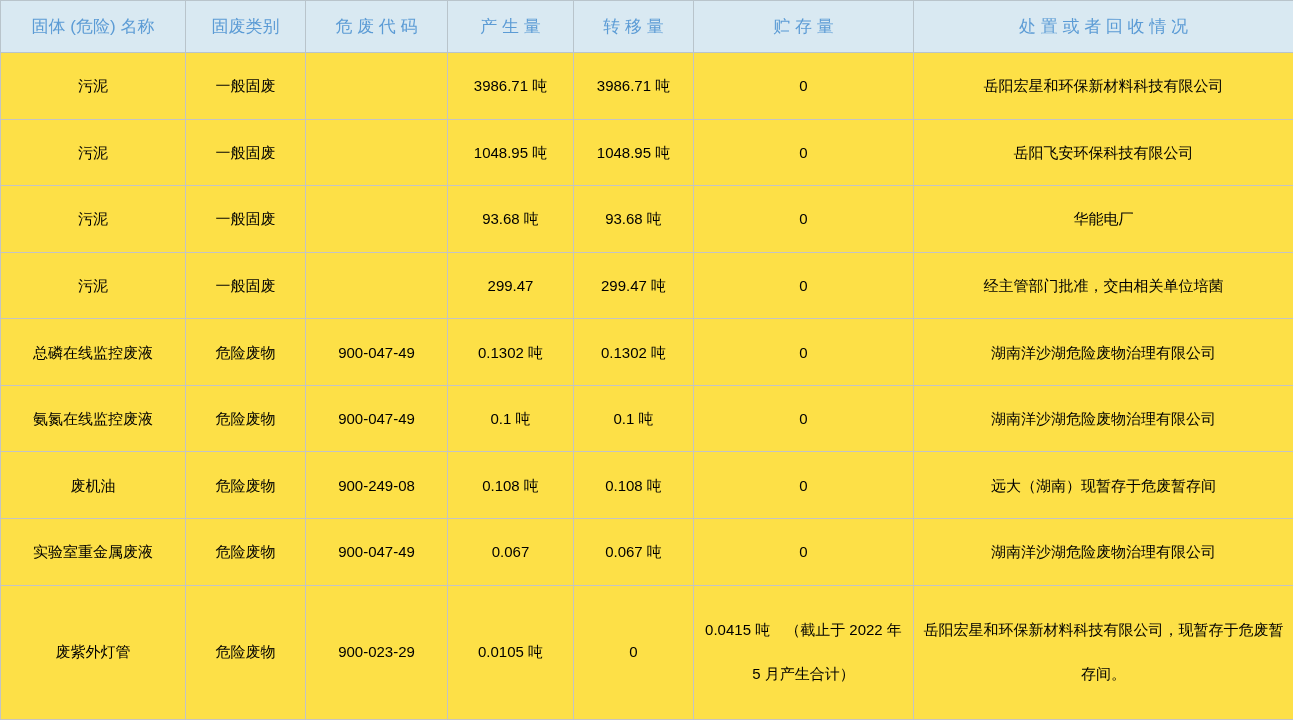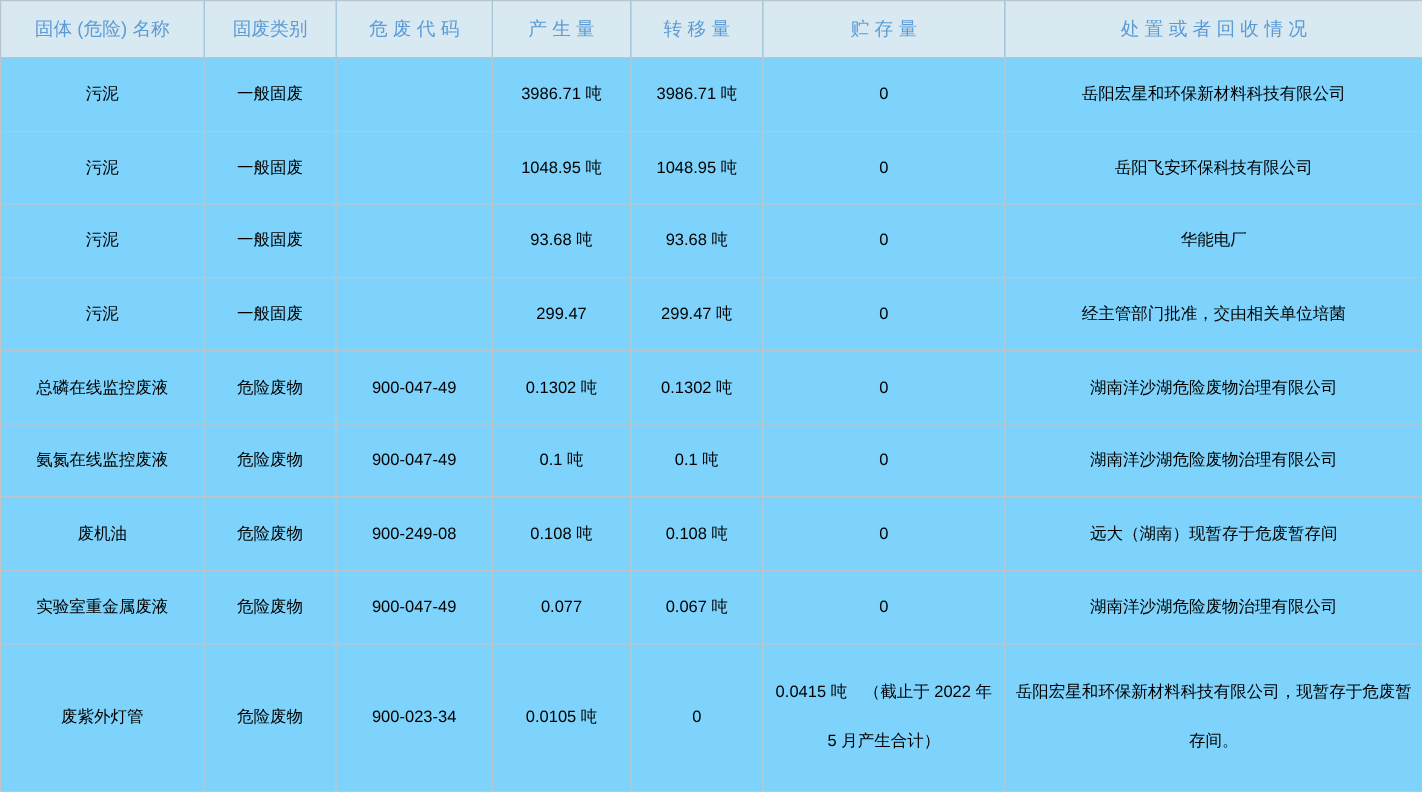--- a/index.html
+++ b/index.html
@@ -5,21 +5,21 @@
   html, body {
     margin: 0;
     padding: 0;
     background: #ffffff;
     font-family: "Liberation Sans", "DejaVu Sans", sans-serif;
   }
   .page {
     width: 1293px;
     height: 720px;
     overflow: hidden;
-    background: #7dd3fc;
+    background: #fde047;
   }
   table.waste-table {
     width: 1293px;
     height: 720px;
     border-collapse: collapse;
     table-layout: fixed;
   }
   col.c1 { width: 185px; }
   col.c2 { width: 120px; }
   col.c3 { width: 142px; }
@@ -144,29 +144,29 @@
           <td>900-249-08</td>
           <td>0.108 吨</td>
           <td>0.108 吨</td>
           <td>0</td>
           <td>远大（湖南）现暂存于危废暂存间</td>
         </tr>
         <tr>
           <td>实验室重金属废液</td>
           <td>危险废物</td>
           <td>900-047-49</td>
-          <td>0.077</td>
+          <td>0.067</td>
           <td>0.067 吨</td>
           <td>0</td>
           <td>湖南洋沙湖危险废物治理有限公司</td>
         </tr>
         <tr>
           <td>废紫外灯管</td>
           <td>危险废物</td>
-          <td>900-023-34</td>
+          <td>900-023-29</td>
           <td>0.0105 吨</td>
           <td>0</td>
           <td>0.0415 吨　（截止于 2022 年 5 月产生合计）</td>
           <td>岳阳宏星和环保新材料科技有限公司，现暂存于危废暂存间。</td>
         </tr>
       </tbody>
   </table>
 </div>
 
 </body></html>

